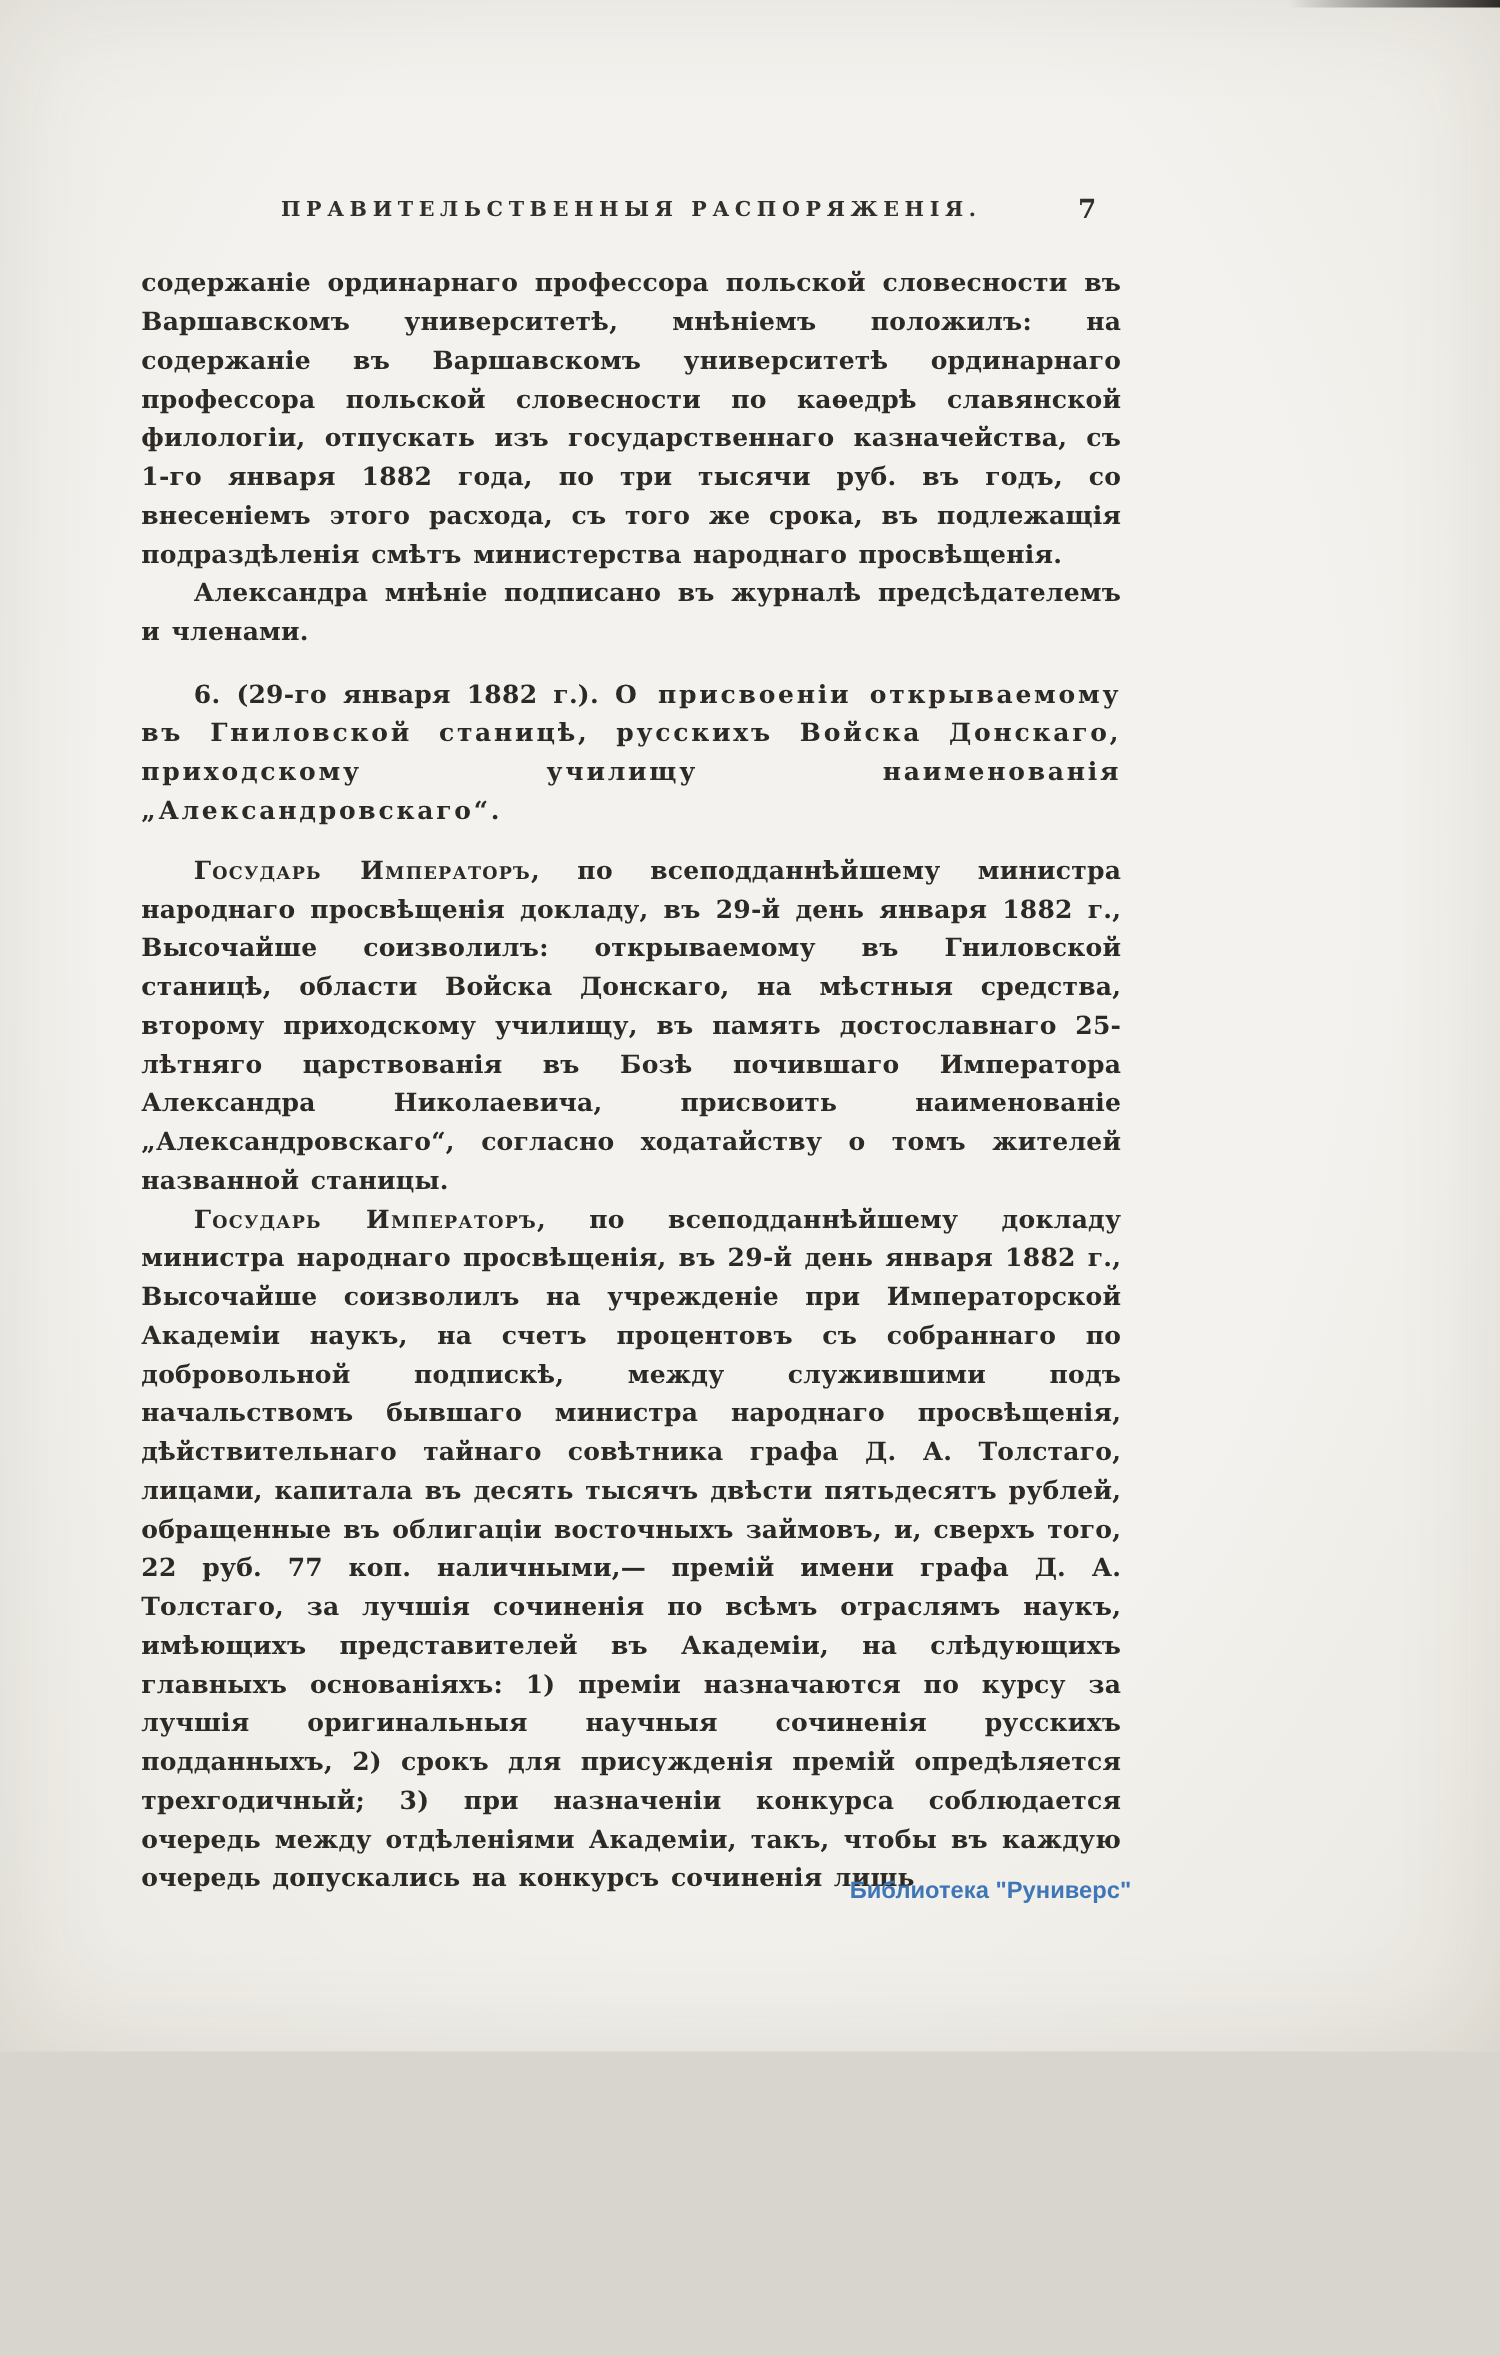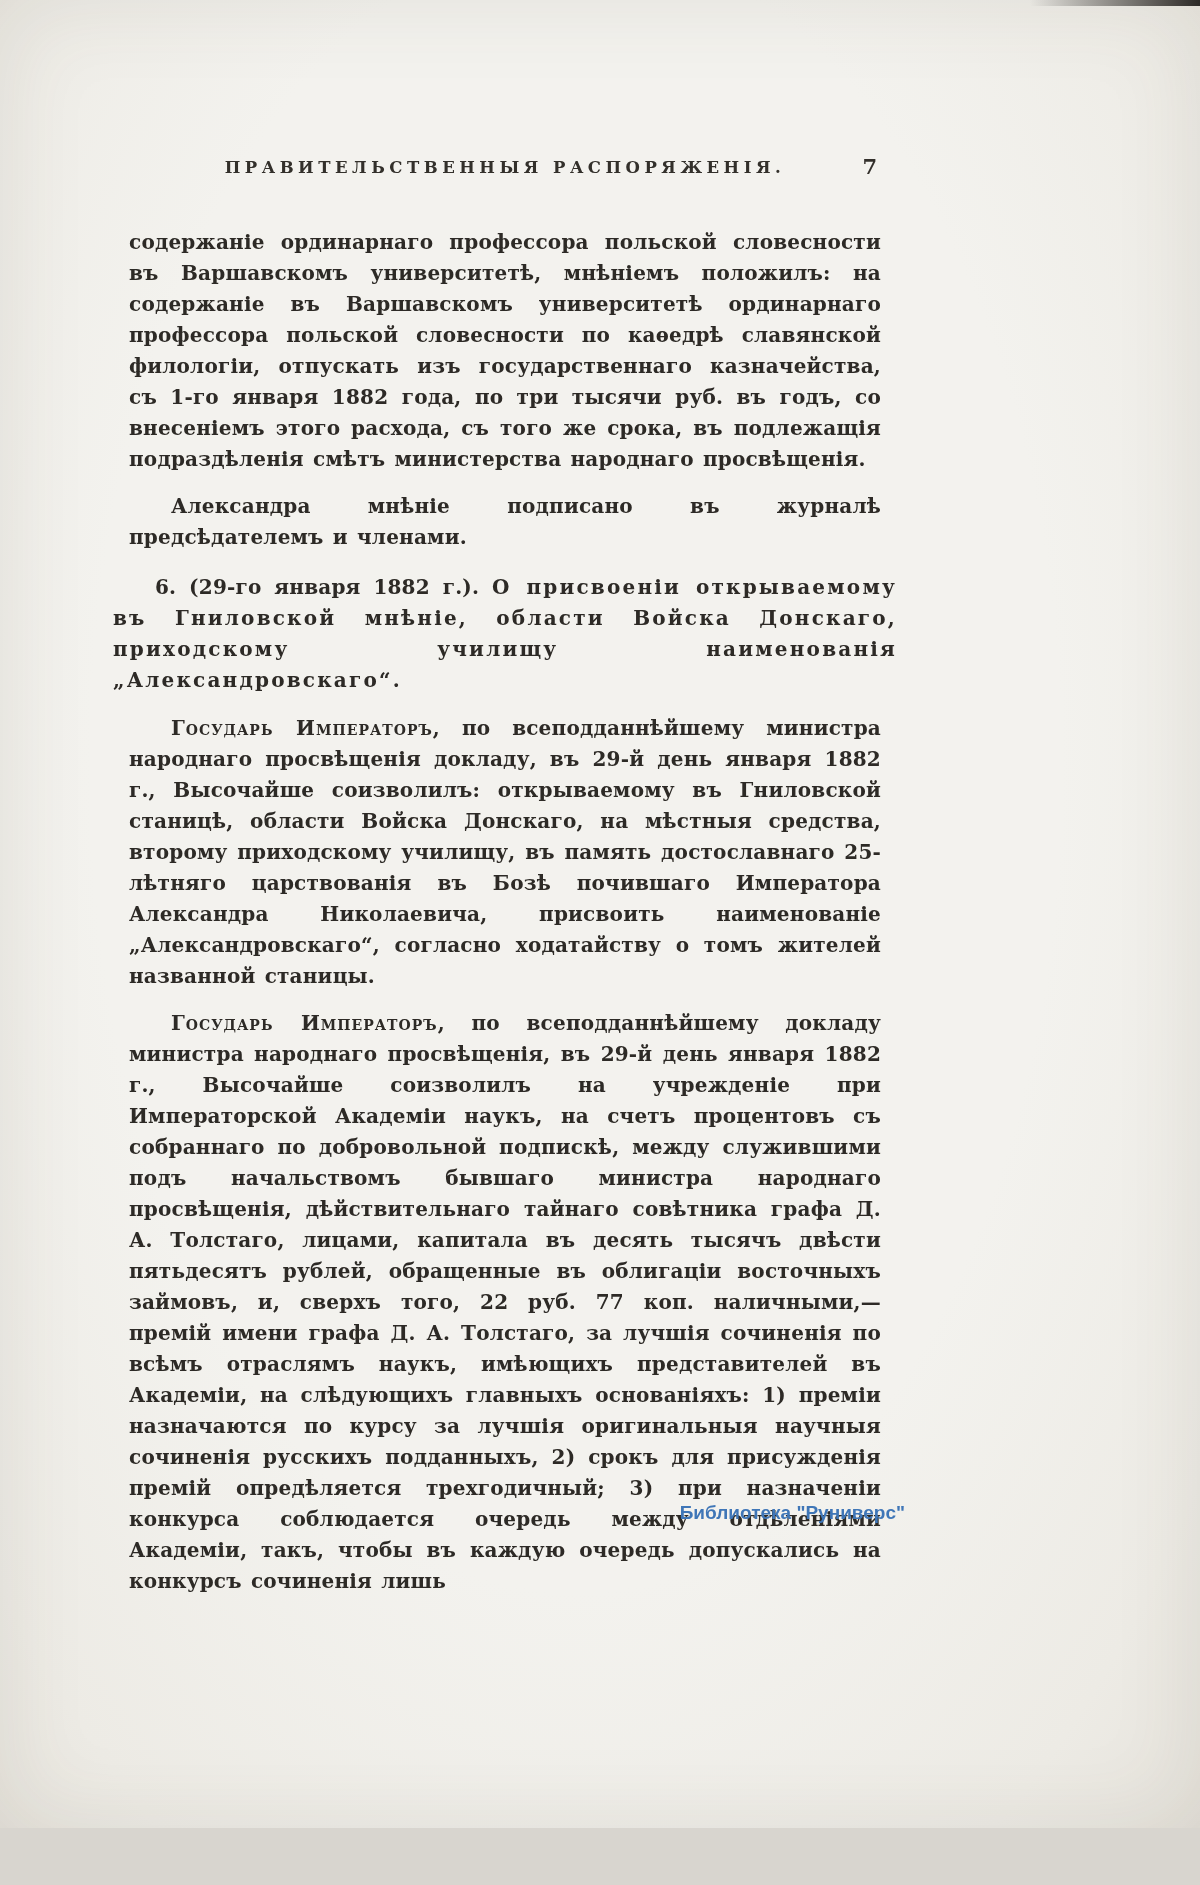--- a/index.html
+++ b/index.html
@@ -3,21 +3,21 @@
 <meta charset="utf-8">
 <style>
   html, body { margin: 0; padding: 0; }
   body {
     width: 1200px; height: 1885px;
     background: #d8d5cf;
     font-family: "DejaVu Serif", "Liberation Serif", serif;
   }
   .scan {
     position: relative;
-    width: 1200px; height: 1828px;
+    width: 1200px; height: 1641px;
     background: radial-gradient(ellipse at 48% 42%, #f3f2ee 55%, #edebe5 85%, #e7e4dd 100%);
     box-shadow: inset 0 0 90px rgba(80,70,50,0.10);
     overflow: hidden;
   }
   .corner-mark {
     position: absolute; top: 0; right: 0;
     width: 170px; height: 6px;
     background: linear-gradient(to left, rgba(25,22,20,0.9), rgba(25,22,20,0));
   }
   .page-header {
@@ -32,21 +32,21 @@
     position: absolute; top: -4px; right: 20px;
     font-size: 21px; font-weight: 700;
   }
   .text-body {
     position: absolute; top: 211px; left: 113px; width: 784px;
     color: #2d2a26;
     font-size: 20px; line-height: 31px; font-weight: 700;
     text-align: justify;
     word-spacing: 2px; letter-spacing: 0.2px;
   }
-  .text-body p { margin: 16px; text-indent: 42px; }
+  .text-body p { margin: 0; text-indent: 42px; }
   .text-body p.first { text-indent: 0; }
   .text-body p.heading { margin: 19px 0 17px; }
   .htitle { letter-spacing: 2.2px; }
   .lead { font-variant: small-caps; letter-spacing: 1px; }
   .watermark {
     position: absolute; top: 1502px; right: 295px;
     font-family: "Liberation Sans", "DejaVu Sans", sans-serif;
     font-weight: 700; font-size: 19px;
     color: #3f76b7;
   }
@@ -64,21 +64,21 @@
   </header>
 
   <main class="text-body">
 
     <p class="first">содержаніе ординарнаго профессора польской словесности въ Варшавскомъ университетѣ, мнѣніемъ положилъ: на содержаніе въ Варшавскомъ университетѣ ординарнаго профессора польской словесности по каѳедрѣ славянской филологіи, отпускать изъ государственнаго казначейства, съ 1-го января 1882 года, по три тысячи руб. въ годъ, со внесеніемъ этого расхода, съ того же срока, въ подлежащія подраздѣленія смѣтъ министерства народнаго просвѣщенія.</p>
 
     <p>Александра мнѣніе подписано въ журналѣ предсѣдателемъ и членами.</p>
 
     <p class="heading">
       <span class="hlabel">6. (29-го января 1882 г.).</span>
-      <span class="htitle">О присвоеніи открываемому въ Гниловской мнѣніе, области Войска Донскаго, приходскому училищу наименованія „Александровскаго“.</span>
+      <span class="htitle">О присвоеніи открываемому въ Гниловской станицѣ, русскихъ Войска Донскаго, приходскому училищу наименованія „Александровскаго“.</span>
     </p>
 
     <p><span class="lead">Государь Императоръ</span><span>, по всеподданнѣйшему министра народнаго просвѣщенія докладу, въ 29-й день января 1882 г., Высочайше соизволилъ: открываемому въ Гниловской станицѣ, области Войска Донскаго, на мѣстныя средства, второму приходскому училищу, въ память достославнаго 25-лѣтняго царствованія въ Бозѣ почившаго Императора Александра Николаевича, присвоить наименованіе „Александровскаго“, согласно ходатайству о томъ жителей названной станицы.</span></p>
 
 
     <p><span class="lead">Государь Императоръ</span><span>, по всеподданнѣйшему докладу министра народнаго просвѣщенія, въ 29-й день января 1882 г., Высочайше соизволилъ на учрежденіе при Императорской Академіи наукъ, на счетъ процентовъ съ собраннаго по добровольной подпискѣ, между служившими подъ начальствомъ бывшаго министра народнаго просвѣщенія, дѣйствительнаго тайнаго совѣтника графа Д. А. Толстаго, лицами, капитала въ десять тысячъ двѣсти пятьдесятъ рублей, обращенные въ облигаціи восточныхъ займовъ, и, сверхъ того, 22 руб. 77 коп. наличными,— премій имени графа Д. А. Толстаго, за лучшія сочиненія по всѣмъ отраслямъ наукъ, имѣющихъ представителей въ Академіи, на слѣдующихъ главныхъ основаніяхъ: 1) преміи назначаются по курсу за лучшія оригинальныя научныя сочиненія русскихъ подданныхъ, 2) срокъ для присужденія премій опредѣляется трехгодичный; 3) при назначеніи конкурса соблюдается очередь между отдѣленіями Академіи, такъ, чтобы въ каждую очередь допускались на конкурсъ сочиненія лишь</span></p>
 
   </main>
 
   <footer class="watermark">Библиотека "Руниверс"</footer>

